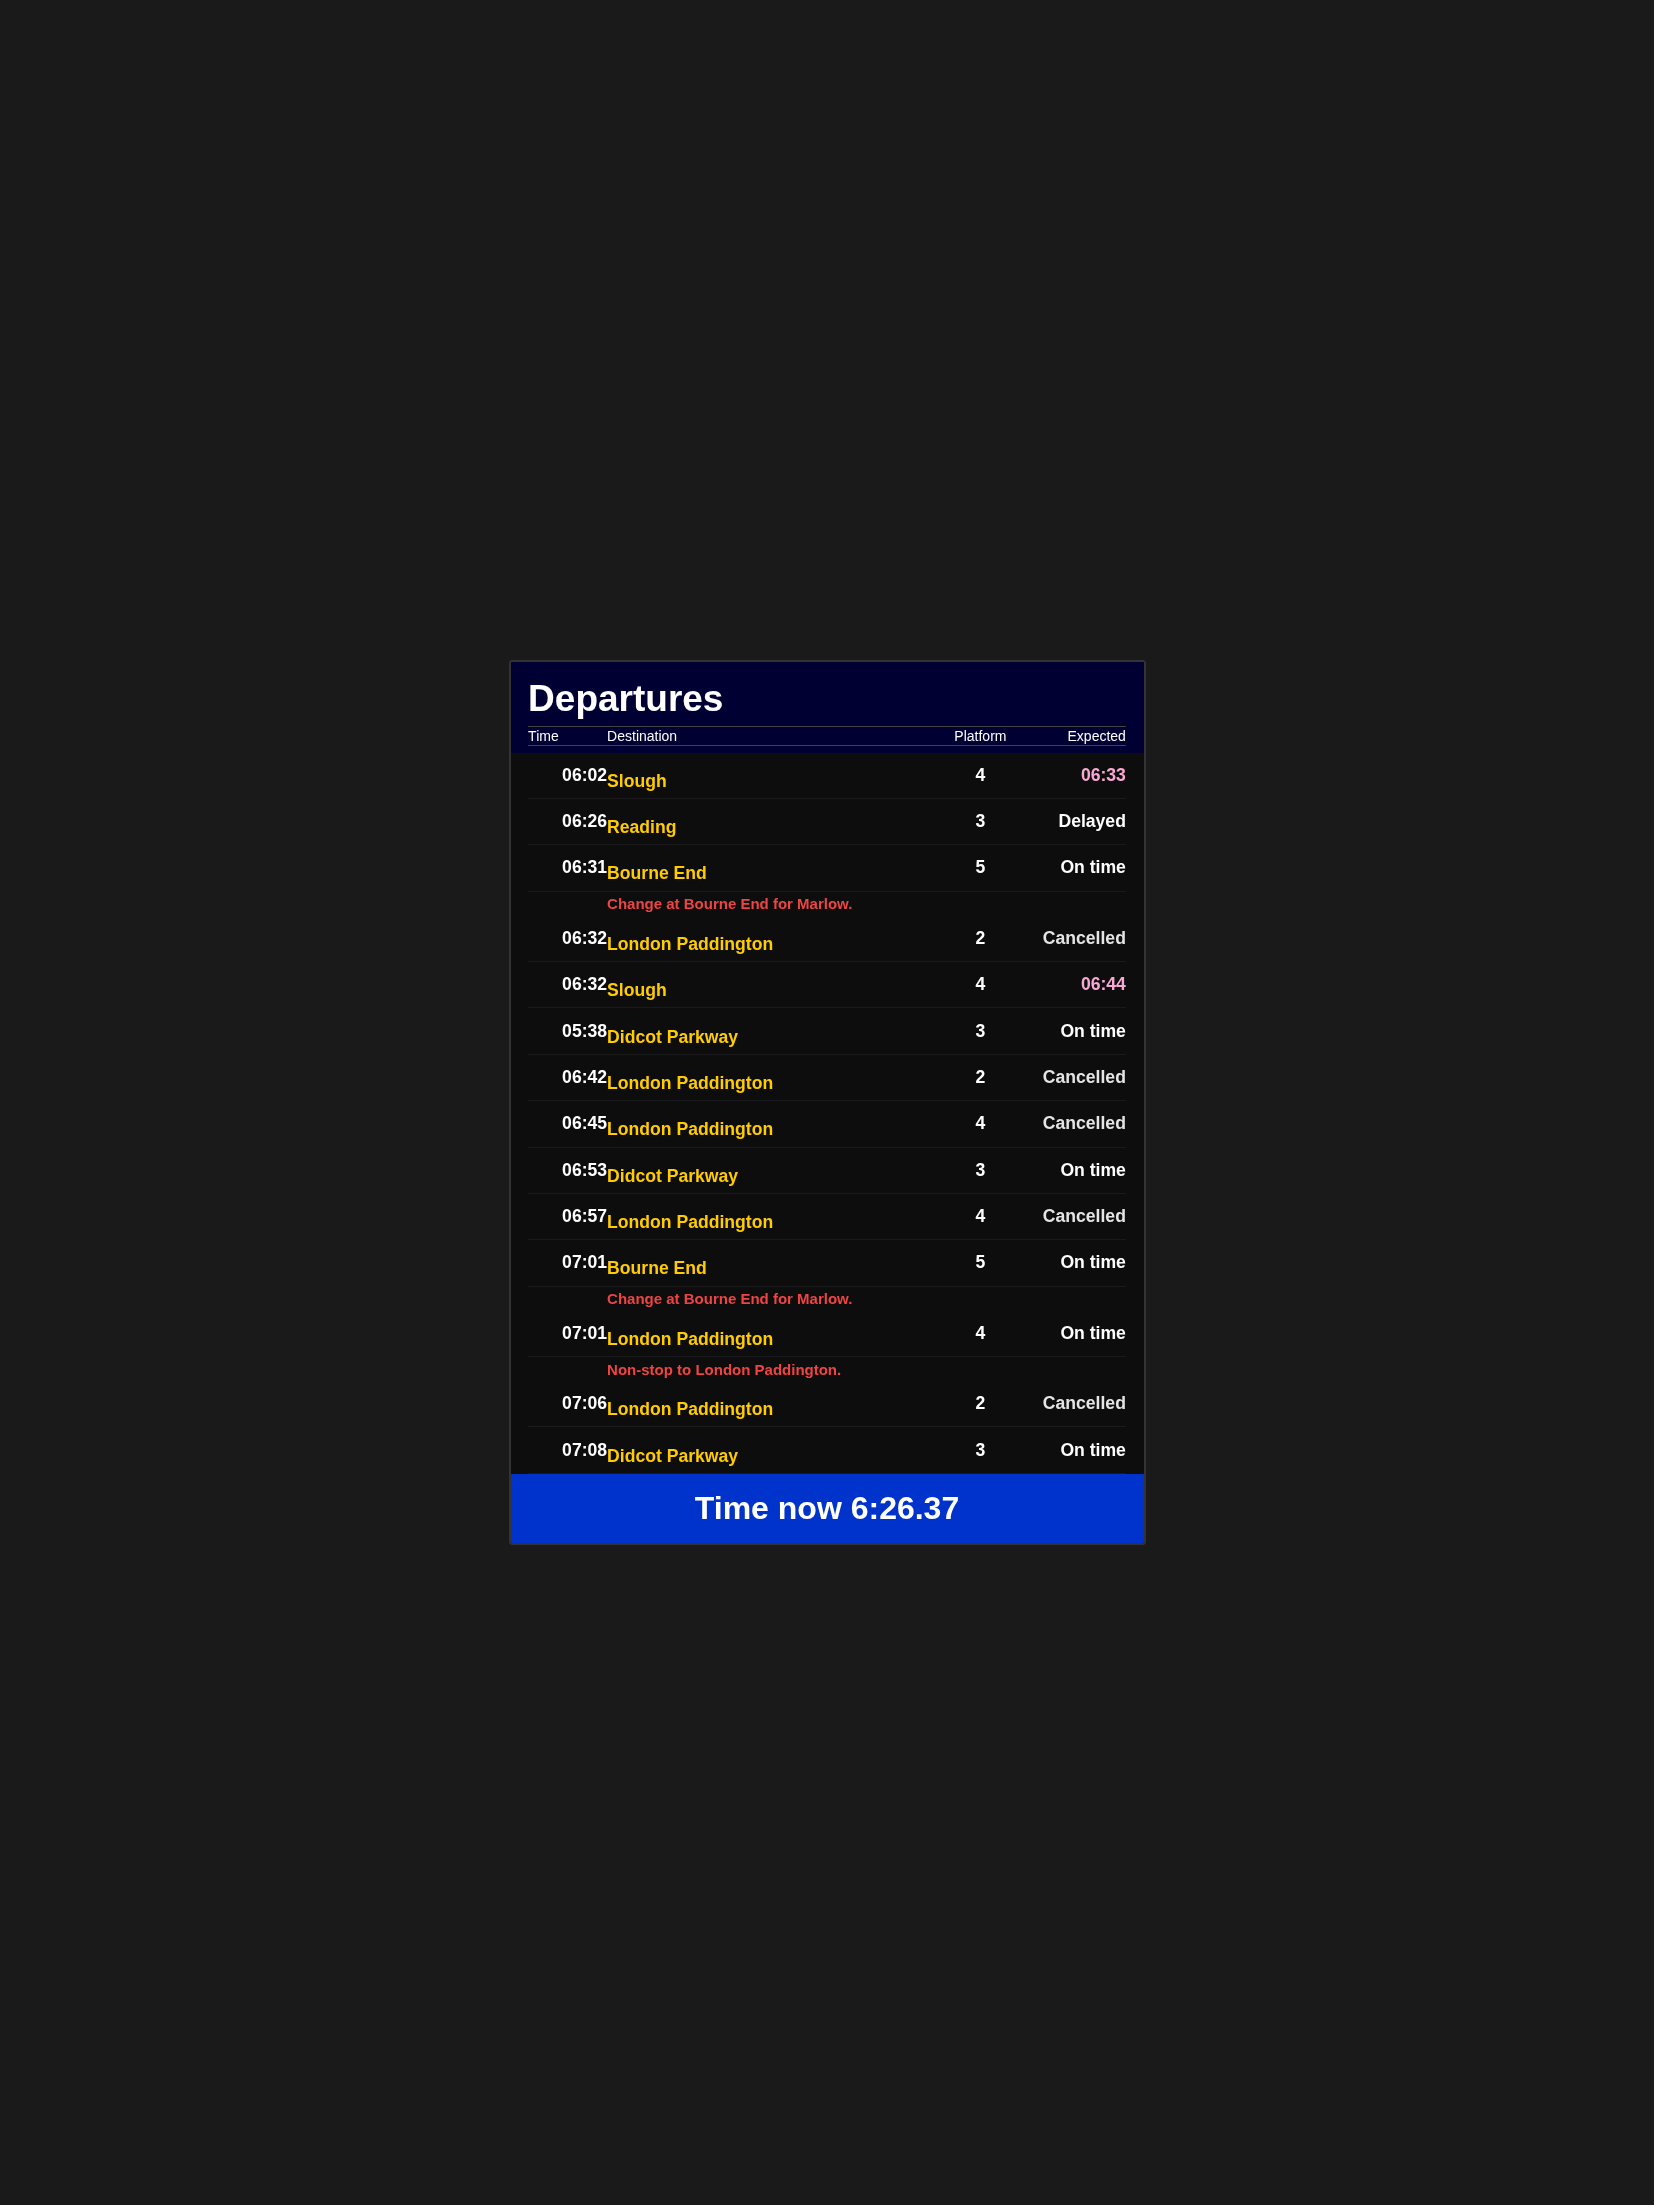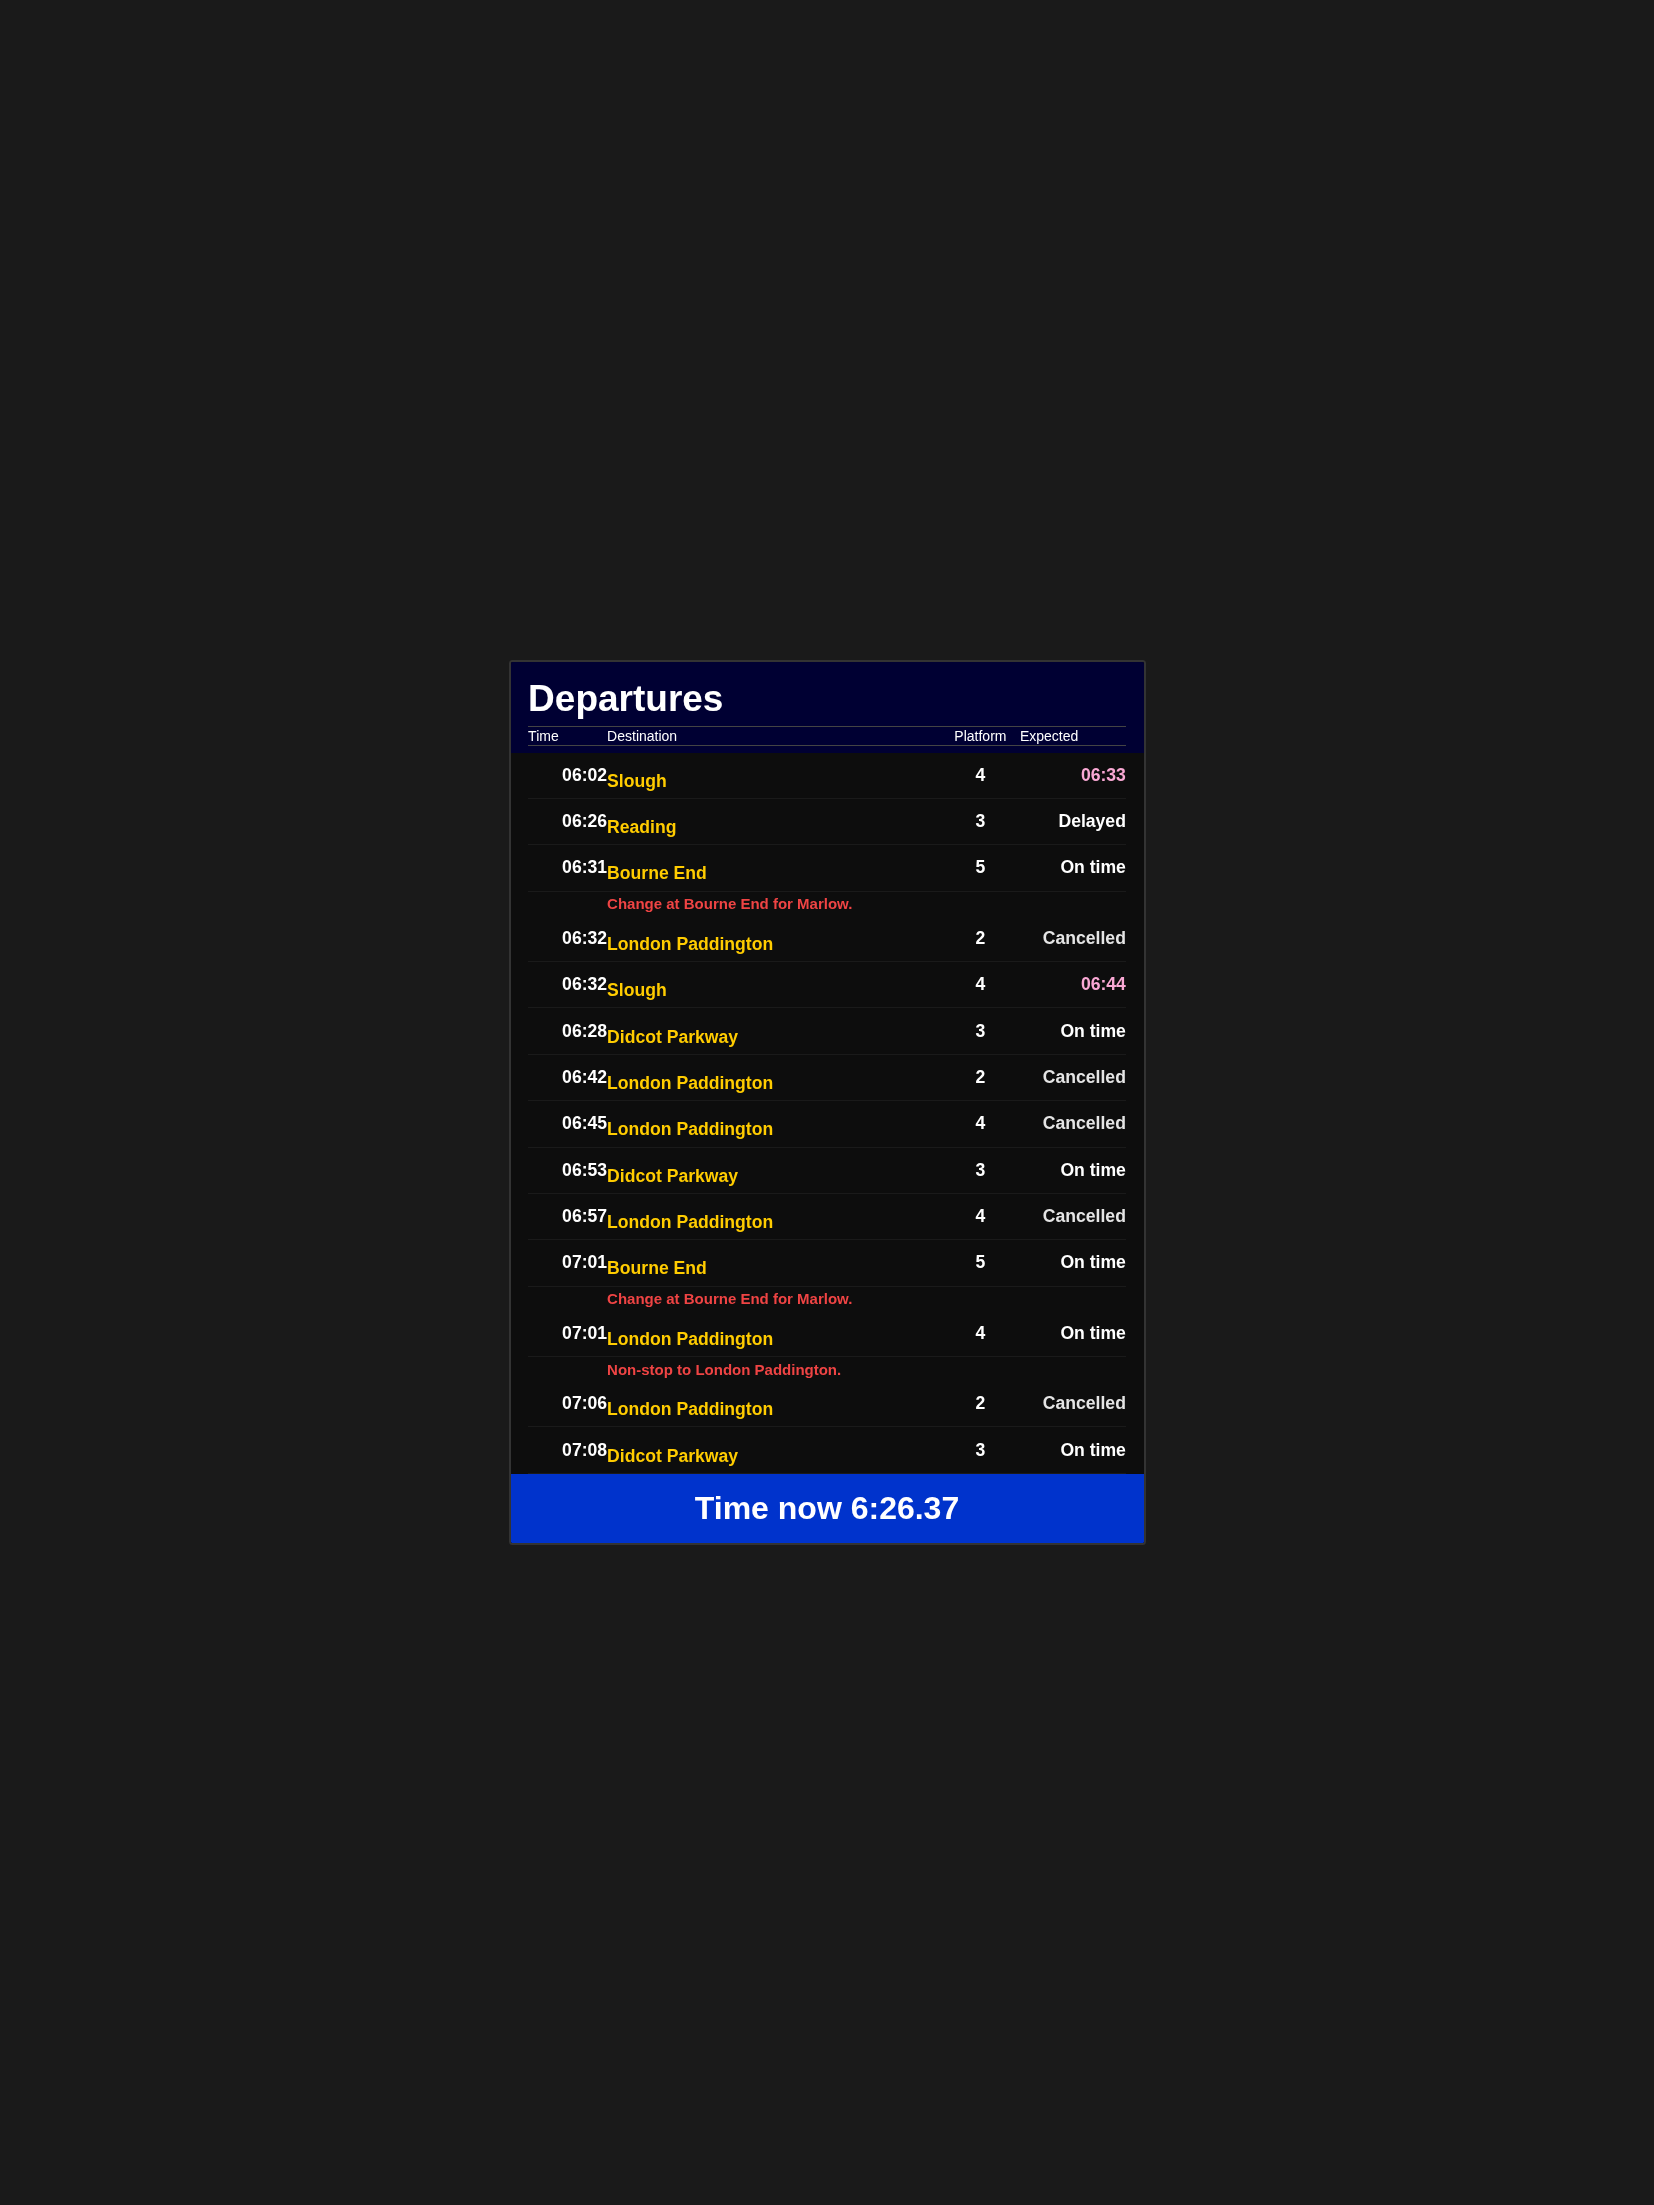--- a/index.html
+++ b/index.html
@@ -46,21 +46,21 @@
       font-size: 14px;
       font-weight: normal;
       padding: 1px 0;
       border-top: 0.9px solid #444;
       border-bottom: 0.9px solid #444;
     }
 
     .col-time { text-align: left; }
     .col-destination { text-align: left; }
     .col-platform { text-align: center; }
-    .col-expected { text-align: left; }
+    .col-expected { text-align: right; }
 
     .departures-list {
       background: #0d0d0d;
       padding: 0 17.6px;
     }
 
     .departure-row {
       display: grid;
       grid-template-columns: 79px 1fr 79px 106px;
       align-items: center;
@@ -164,21 +164,21 @@
           <span class="platform">2</span>
           <span class="expected cancelled">Cancelled</span>
         </div>
         <div class="departure-row">
           <span class="time">06:32</span>
           <span class="destination">Slough</span>
           <span class="platform">4</span>
           <span class="expected time-val">06:44</span>
         </div>
         <div class="departure-row">
-          <span class="time">06:28</span>
+          <span class="time">05:38</span>
           <span class="destination">Didcot Parkway</span>
           <span class="platform">3</span>
           <span class="expected on-time">On time</span>
         </div>
         <div class="departure-row">
           <span class="time">06:42</span>
           <span class="destination">London Paddington</span>
           <span class="platform">2</span>
           <span class="expected cancelled">Cancelled</span>
         </div>

